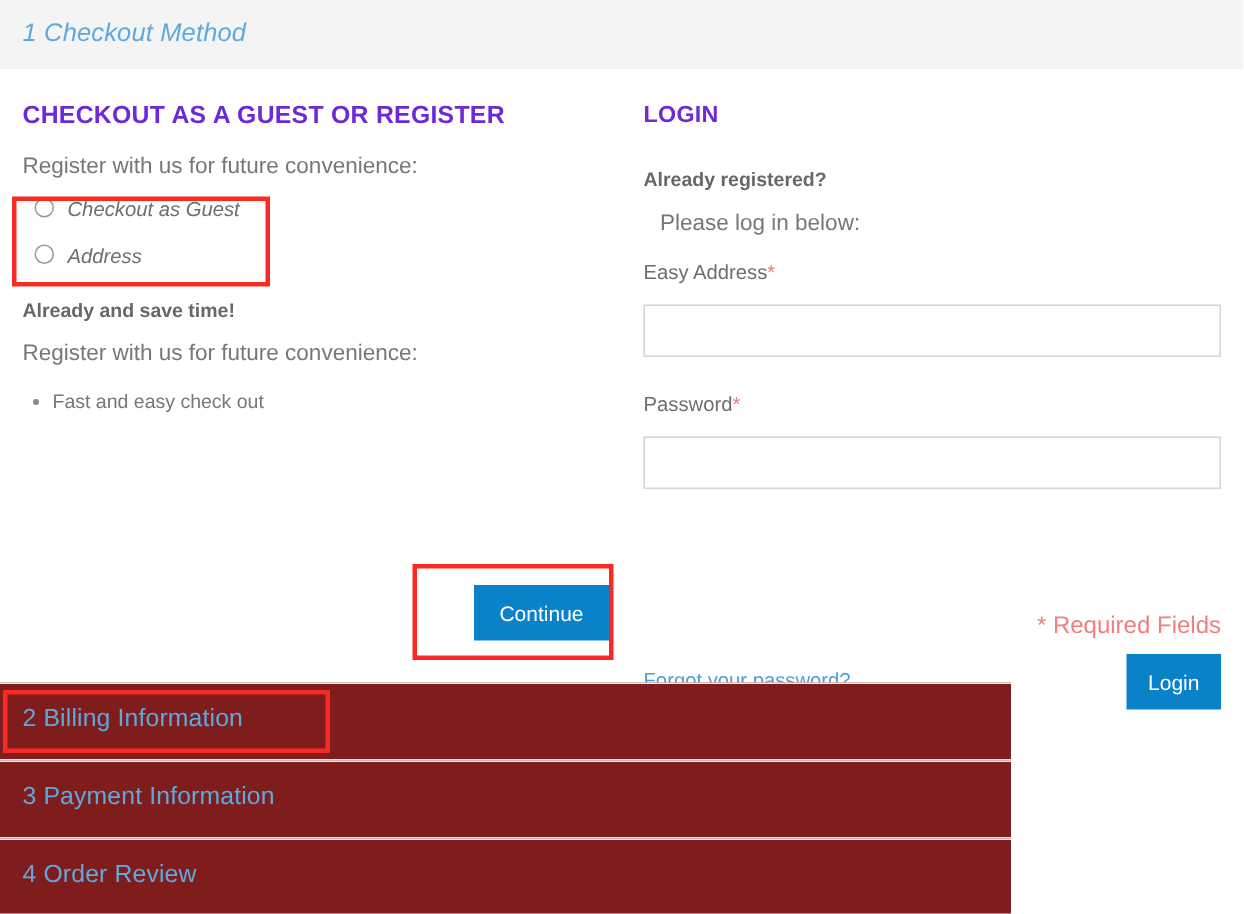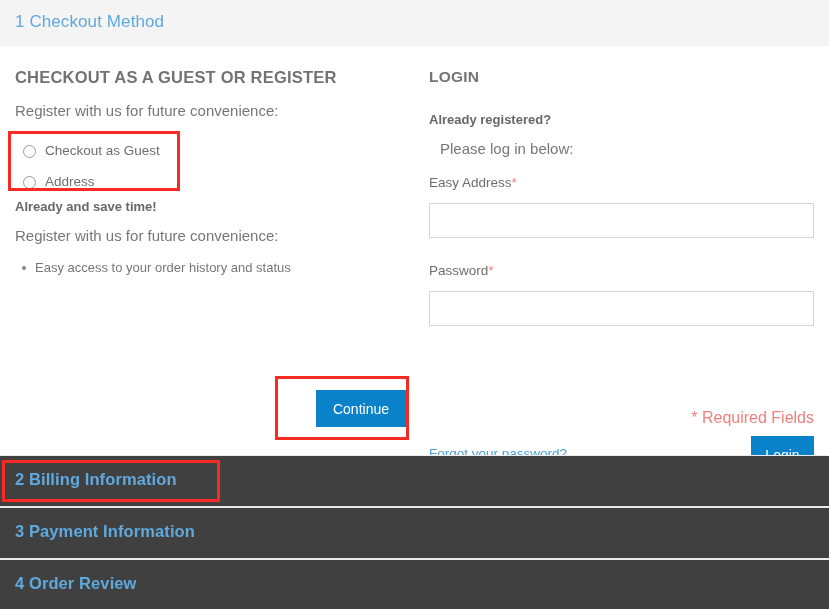--- a/index.html
+++ b/index.html
@@ -18,20 +18,21 @@
 
   
   .step-header {
     position: absolute;
     left: 0;
     top: 0;
     width: 829px;
     height: 46px;
     background: #f4f4f4;
     box-sizing: border-box;
+    font-style: italic;
   }
   .step-header-title {
     position: absolute;
     left: 15px;
     top: 12px;
     font-size: 17px;
     color: #5fa9de;
     letter-spacing: 0.1px;
     white-space: nowrap;
   }
@@ -57,21 +58,21 @@
     position: absolute;
     left: 429px;
     top: 0;
     width: 385px;
   }
 
   h2.sec-title {
     margin: 0;
     font-size: 16.5px;
     font-weight: bold;
-    color: #737373;
+    color: #6d28d9;
     letter-spacing: 0.2px;
     text-transform: uppercase;
   }
   h2.sec-title.login-title {
     font-size: 15.5px;
   }
 
   .lead {
     font-size: 15px;
     color: #777777;
@@ -82,22 +83,23 @@
     font-size: 13px;
     color: #676767;
     font-weight: bold;
     margin: 0;
     line-height: 18px;
   }
 
   
   .radio-row {
     display: flex;
-    align-items: flex-end;
+    align-items: flex-start;
     height: 26px;
+    font-style: italic;
   }
   .radio-dot {
     width: 13px;
     height: 13px;
     border: 1px solid #9a9a9a;
     border-radius: 50%;
     background: #ffffff;
     box-sizing: border-box;
     flex: 0 0 auto;
   }
@@ -173,26 +175,25 @@
     color: #4e9fd4;
     font-size: 13.5px;
     text-decoration: none;
     cursor: pointer;
   }
 
   
   .acc-row {
     position: absolute;
     left: 0;
-    width: 829px;
-    background: #404040;
+    width: 674px;
+    background: #7f1d1d;
     box-sizing: border-box;
     border-top: 1px solid #ededed;
     border-bottom: 1px solid #e6e6e6;
-    font-weight: bold;
   }
   .acc-label {
     position: absolute;
     left: 15px;
     top: 14px;
     font-size: 16.5px;
     color: #5fa9de;
     white-space: nowrap;
     letter-spacing: 0.1px;
   }
@@ -229,21 +230,21 @@
     <div class="radio-row" style="position:absolute; left:8px; top:117px; width:170px;">
       <span class="radio-dot"></span>
       <span class="radio-label">Address</span>
     </div>
 
     <p class="lead-strong" style="position:absolute; left:0; top:152px;">Already and save time!</p>
 
     <p class="lead" style="position:absolute; left:0; top:181px;">Register with us for future convenience:</p>
 
     <ul class="benefits" style="position:absolute; left:0; top:212px; width:380px;">
-      <li>Easy access to your order history and status</li>
+      <li>Fast and easy check out</li>
     </ul>
 
   </div>
 
   <div class="col-right">
 
     <h2 class="sec-title login-title" style="position:absolute; left:0; top:22px;">LOGIN</h2>
 
     <p class="lead-strong" style="position:absolute; left:0; top:65px;">Already registered?</p>
 

